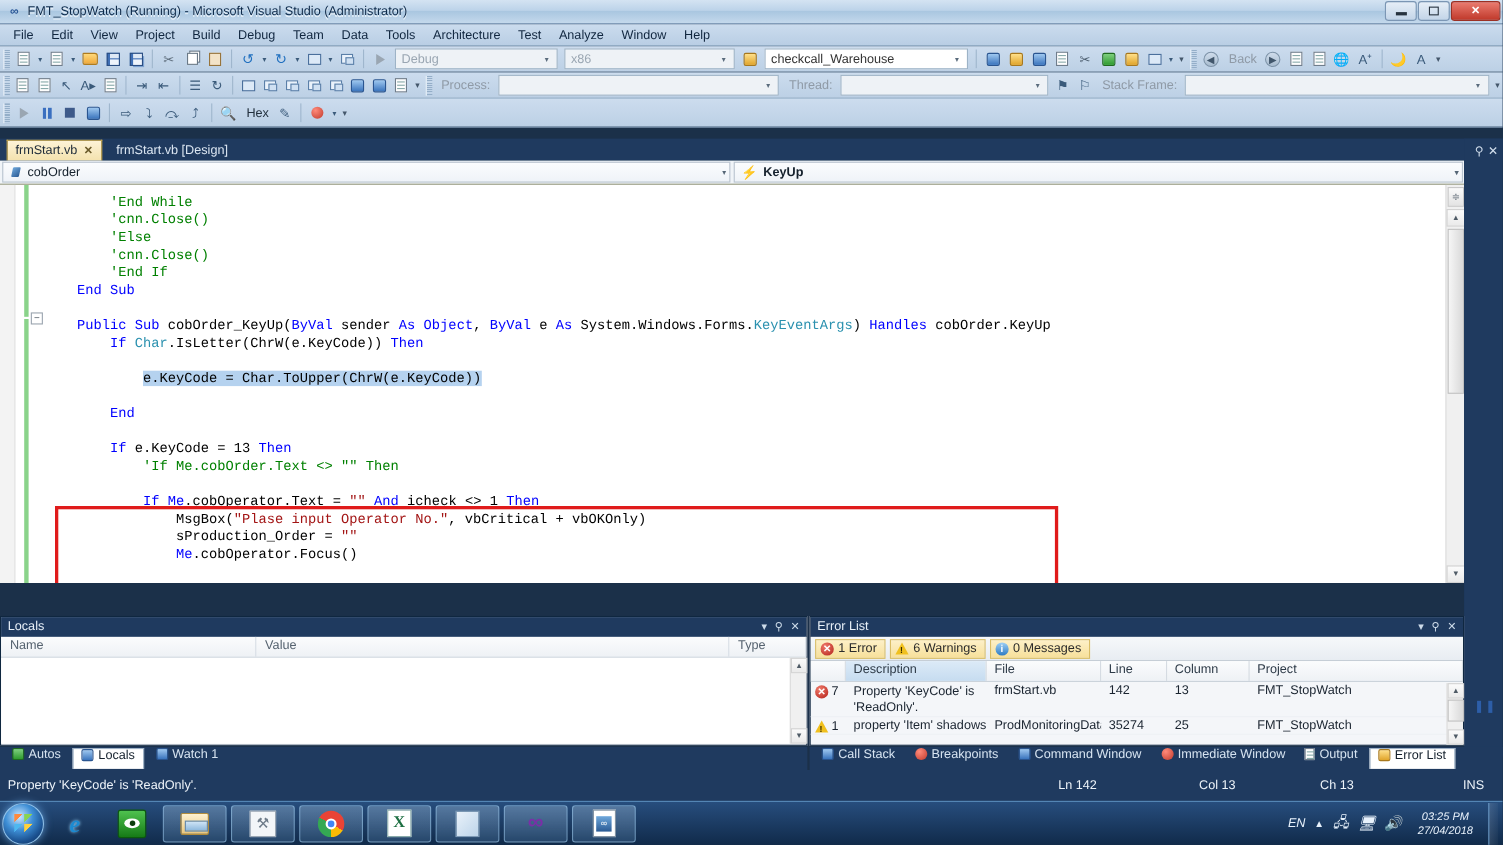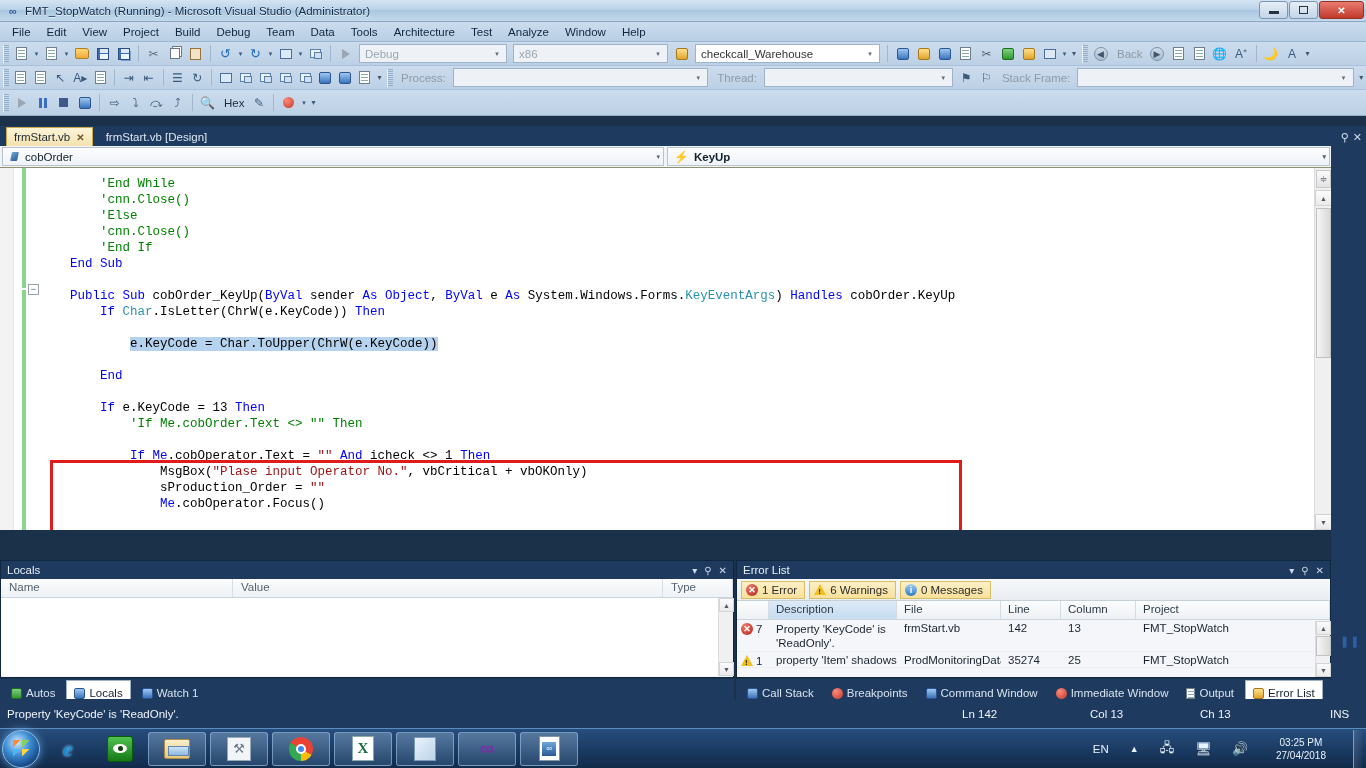--- a/index.html
+++ b/index.html
@@ -266,21 +266,21 @@
   .el-scroll .thumb{ position:absolute;left:0;top:15px;width:15px;height:20px;background:linear-gradient(to right,#f6f6f6,#d9d9d9);border:1px solid #c0c0c0;}
 
   
   .tabrow{
     position:absolute; height:21px; background:#1f3a5f;
     display:flex; align-items:center;
   }
   #locals-tabs{ left:0; top:679px; width:734px;}
   #err-tabs{ left:736px; top:679px; width:630px;}
   .dtab{
-    display:flex;align-items:flex-end;gap:4px; height:19px; padding:0 7px;
+    display:flex;align-items:flex-start;gap:4px; height:19px; padding:0 7px;
     font-size:11.5px; color:#d6e3f0; margin-left:4px;
   }
   .dtab.active{ background:#fff; color:#14202c; border:1px solid #9fb2c6; border-bottom:none; }
 
   
   .statusbar{
     position:absolute; left:0; top:700px; width:1366px; height:28px;
     background:#1f3a5f; color:#eef4fa; display:flex; align-items:center;
     font-size:11.5px;
   }
@@ -307,21 +307,21 @@
       linear-gradient(to bottom right,#4db8f0 0 48%, transparent 48%) no-repeat 0 9px / 8px 8px,
       linear-gradient(to bottom right,#ffd23d 0 48%, transparent 48%) no-repeat 9px 9px / 8px 8px;
   }
   .tb-app{
     width:58px;height:34px;margin-left:4px;border-radius:3px;
     border:1px solid rgba(160,205,240,.55);
     background:linear-gradient(to bottom,rgba(200,228,250,.30),rgba(120,175,225,.20));
     display:flex;align-items:center;justify-content:center;
   }
   .tb-app.nobox{ border:none;background:transparent;width:48px;}
-  .tray{ margin-left:auto; display:flex;align-items:center; gap:21px; padding-right:4px; color:#e8f2fc;}
+  .tray{ margin-left:auto; display:flex;align-items:center; gap:8px; padding-right:4px; color:#e8f2fc;font-style:italic;}
   .tray .lang{ font-size:11.5px; }
   .clock{ text-align:center; line-height:13px; font-size:10px; padding:0 6px;}
   .showdesk{ width:9px;height:38px;border-left:1px solid #6f9fcb;background:linear-gradient(to right,rgba(255,255,255,.12),rgba(255,255,255,.03));}
 
   
   .g-ie{ color:#1b8ad1; font-size:22px; font-style:italic; font-family:"Liberation Serif",serif; font-weight:bold;
          text-shadow:0 0 3px #9fd8ff;}
   .g-eye{ width:26px;height:26px;background:linear-gradient(#4fc24f,#167a16);border:1px solid #0c5a0c;border-radius:3px;display:flex;align-items:center;justify-content:center;}
   .g-eye i{ width:14px;height:9px;border-radius:50%;background:#fff;display:flex;align-items:center;justify-content:center;}
   .g-eye i b{ width:5px;height:5px;border-radius:50%;background:#0d3d0d;display:block;}

